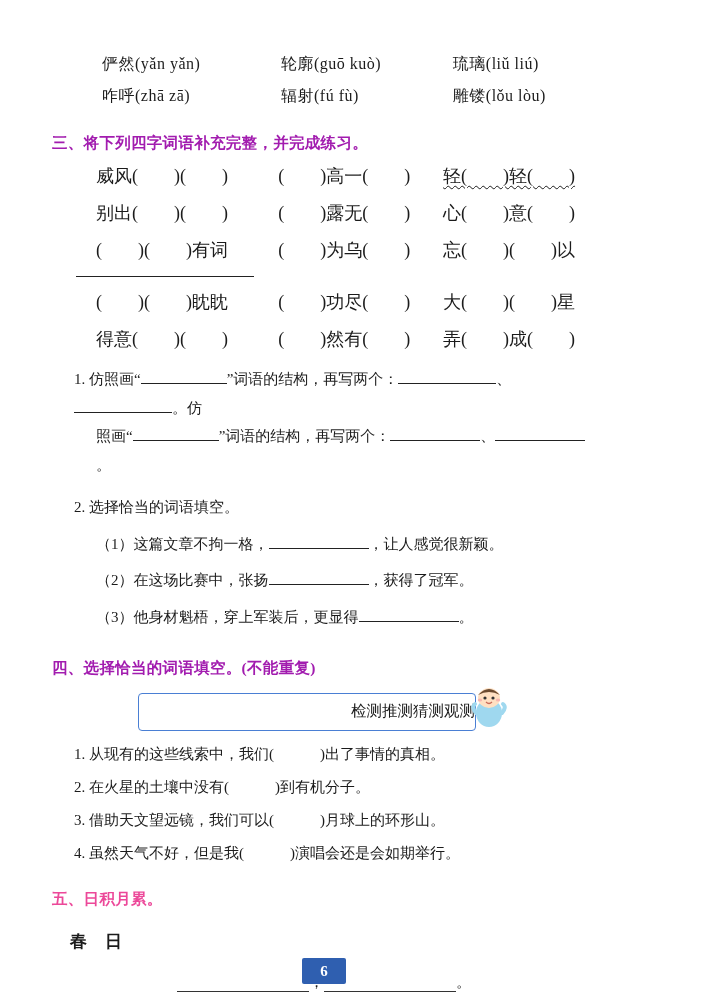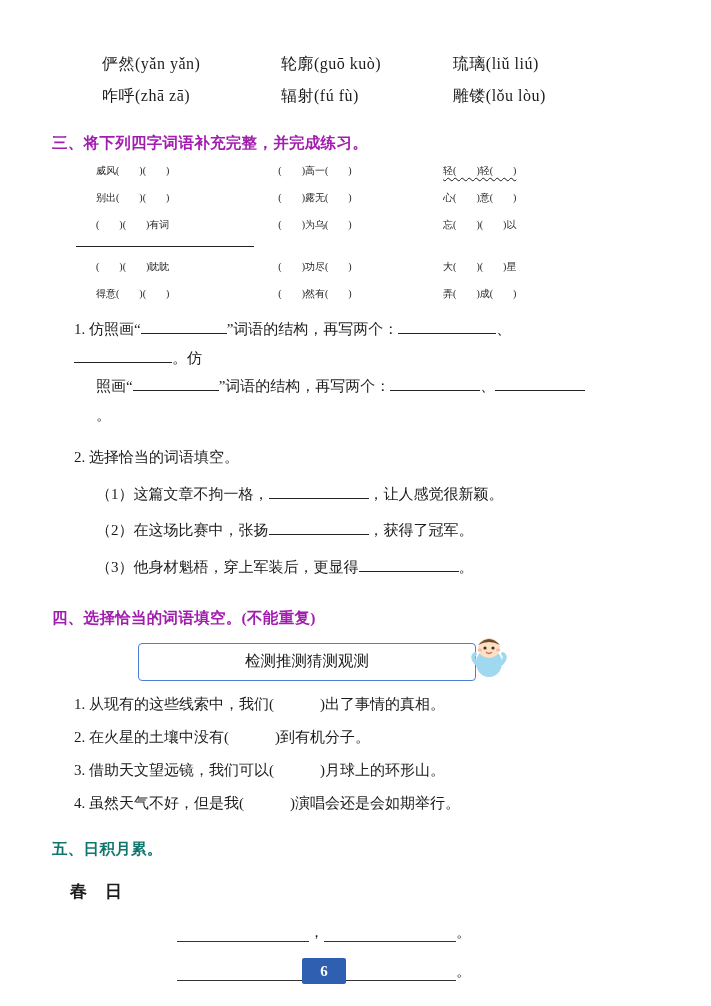--- a/index.html
+++ b/index.html
@@ -45,32 +45,32 @@
 
   
   .sec-head {
     color: #a21caf;
     font-weight: bold;
     font-size: 15.5px;
     letter-spacing: 0.3px;
     margin-top: 26px;
     margin-bottom: 10px;
   }
-  .sec-head.purple { color: #0f766e; }
+  .sec-head.purple { color: #ec4899; }
 
   
   .idioms {
     margin-left: 24px;
     margin-top: 6px;
   }
   .idiom-row {
     display: flex;
     align-items: baseline;
     margin-bottom: 13px;
-    font-size: 10px;
+    font-size: 18px;
   }
   .idm {
     white-space: nowrap;
   }
   .idm.a { width: 196px; padding-left: 20px; box-sizing: border-box;}
   .idm.b { width: 196px; padding-left: 24px; box-sizing: border-box;}
   .idm.c { width: 180px; padding-left: 10px; box-sizing: border-box;}
 
   .ul-straight {
     border-bottom: 1px solid #222;
@@ -116,21 +116,21 @@
     position: relative;
     margin: 14px 0 6px 86px;
   }
   .wordbank {
     border: 1.5px solid #4a7fd4;
     border-radius: 4px;
     width: 338px;
     height: 38px;
     display: flex;
     align-items: center;
-    justify-content: center;
+    justify-content: flex-end;
     font-size: 15.5px;
     box-sizing: border-box;
   }
   .mascot {
     position: absolute;
     left: 330px;
     top: -10px;
     width: 42px;
     height: 48px;
   }

